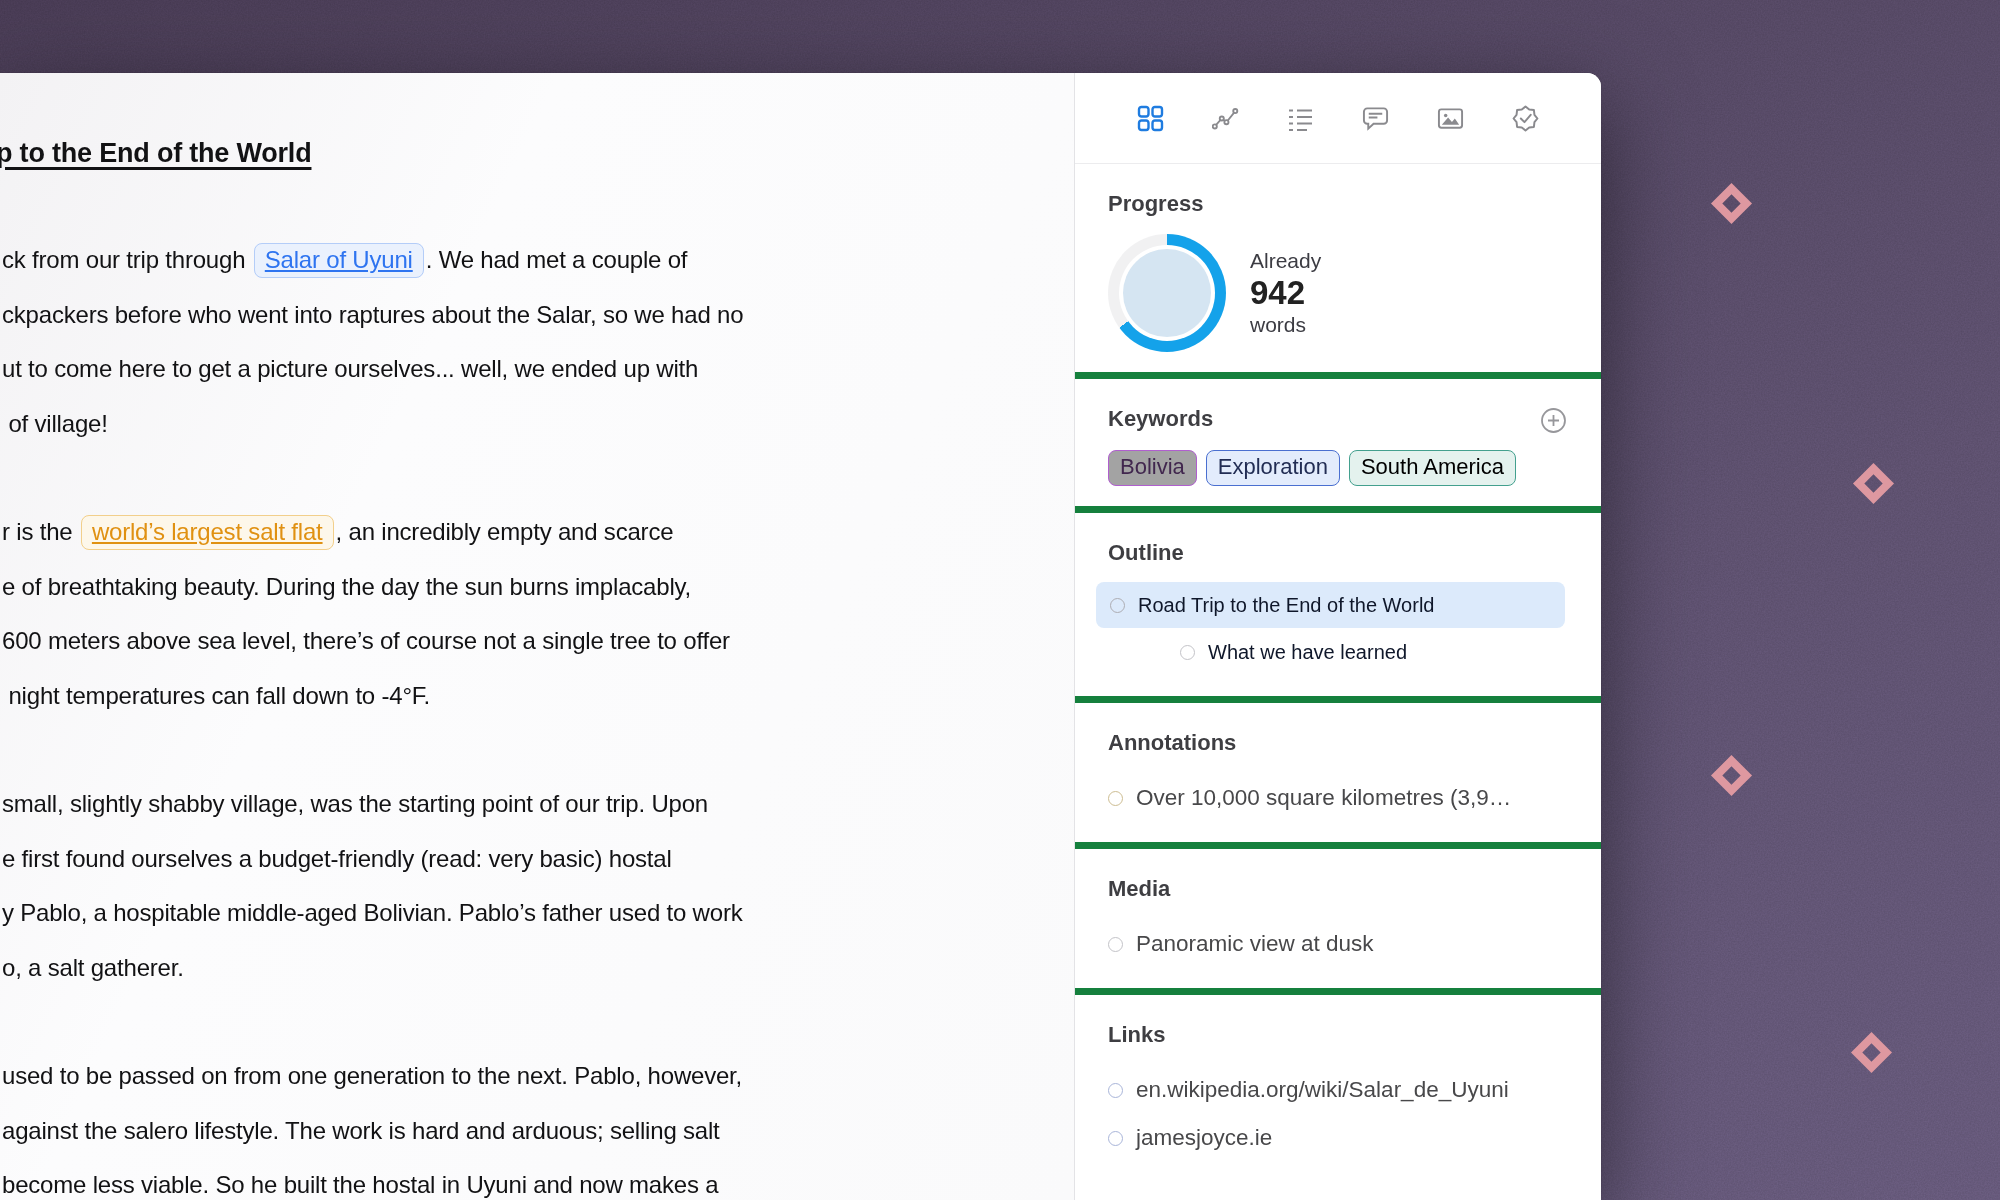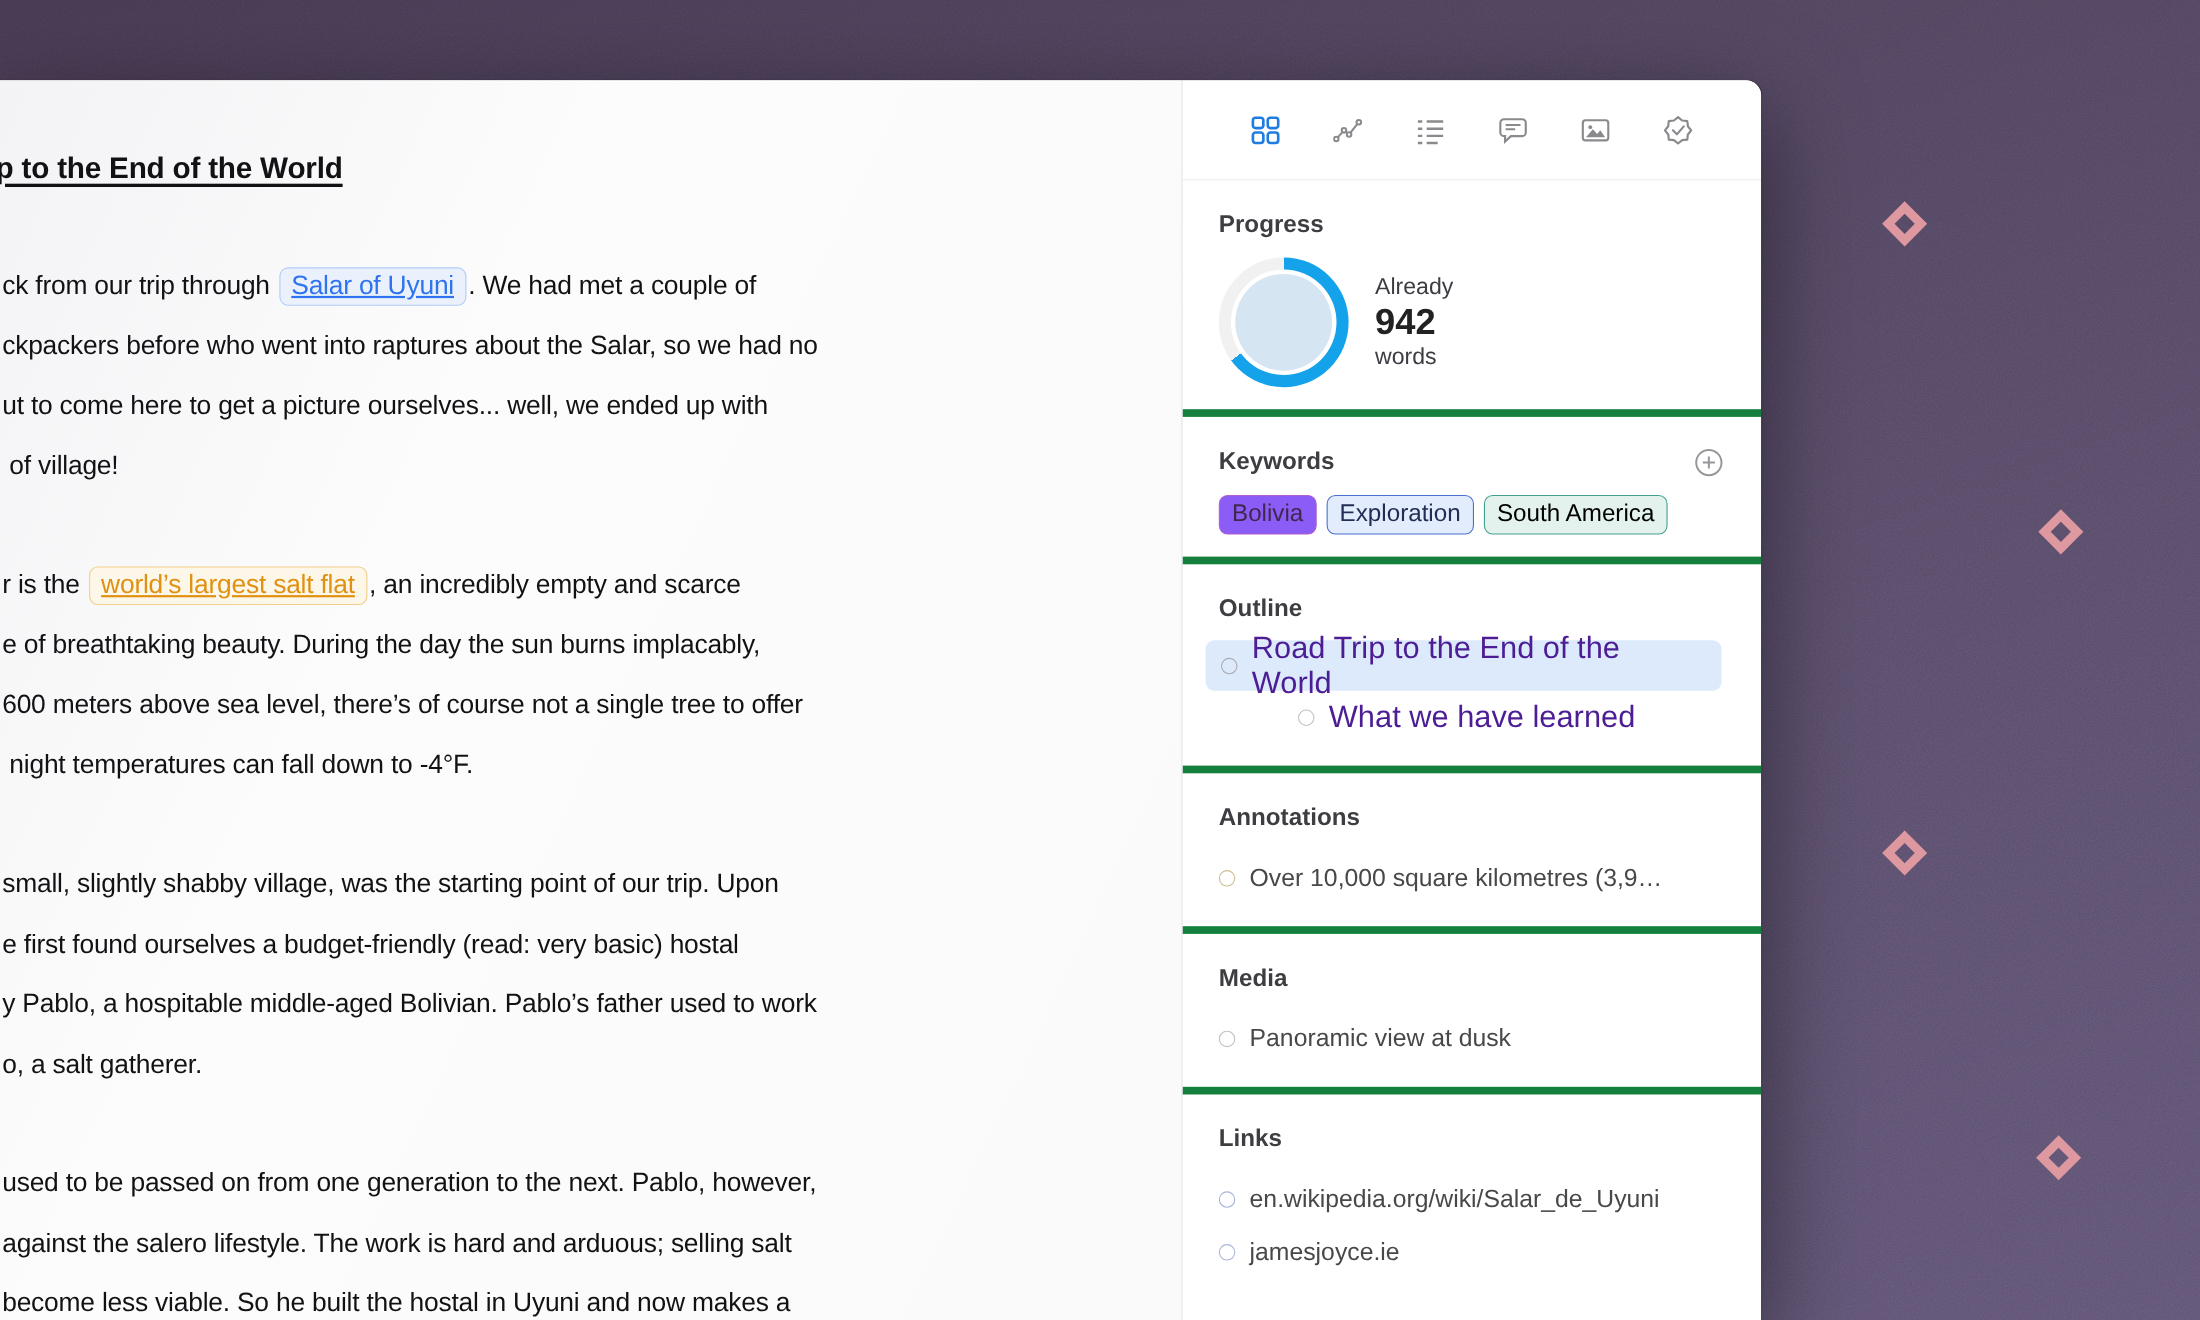--- a/index.html
+++ b/index.html
@@ -56,37 +56,37 @@
   .ring-hole{width:96px;height:96px;border-radius:50%;background:#fff;display:flex;align-items:center;justify-content:center;}
   .ring-disk{width:88px;height:88px;border-radius:50%;background:#d5e5f2;}
   .prog-stats{color:#3c3c43;}
   .prog-already{font-size:21px;line-height:26px;}
   .prog-count{font-size:33px;font-weight:bold;line-height:38px;color:#222;}
   .prog-unit{font-size:21px;line-height:26px;}
 
   
   .kw-row{display:flex;gap:9px;margin-top:17px;flex-wrap:wrap;}
   .kw-pill{font-size:22px;padding:3px 11px 5px;border:1.5px solid;border-radius:8px;cursor:pointer;}
-  .kw-purple{color:#41274e;background:#8b5cf6;border-color:#b05fce;}
+  .kw-purple{color:#41274e;background:#a3a3a3;border-color:#b05fce;}
   .kw-blue{color:#222d54;background:#e3ecfc;border-color:#4a6fd0;}
   .kw-teal{color:#000000;background:#e4f2ee;border-color:#43a08e;}
   .add-btn{position:absolute;right:34px;top:28px;cursor:pointer;}
 
   
   .slist{margin-top:17px;}
   .srow{display:flex;align-items:center;gap:13px;height:48px;font-size:22.5px;color:#48484a;cursor:pointer;}
   .bullet{width:13px;height:13px;border-radius:50%;border:1.5px solid #b9b9be;flex:0 0 auto;}
   .b-gray{border-color:#c3c3c8;}
   .b-gray2{border-color:#adadb3;}
   .b-tan{border-color:#cdbd92;}
   .b-blue{border-color:#a9b5d9;}
 
   
   .ol-list{margin:15px 0 0 -12px;}
-  .ol-row{display:flex;align-items:center;gap:13px;height:46px;font-size:28px;color:#4c1d95;
+  .ol-row{display:flex;align-items:center;gap:13px;height:46px;font-size:20px;color:#0f172a;
           padding:0 14px;border-radius:8px;cursor:pointer;}
   .ol-row.selected{background:#dceafb;}
   .ol-row.indent1{padding-left:84px;height:48px;}
 </style>
 </head>
 <body>
 
 <svg class="noise" width="2000" height="1200">
   <filter id="n">
       <feTurbulence type="fractalNoise" baseFrequency="0.7" numOctaves="2" stitchTiles="stitch"></feTurbulence>

